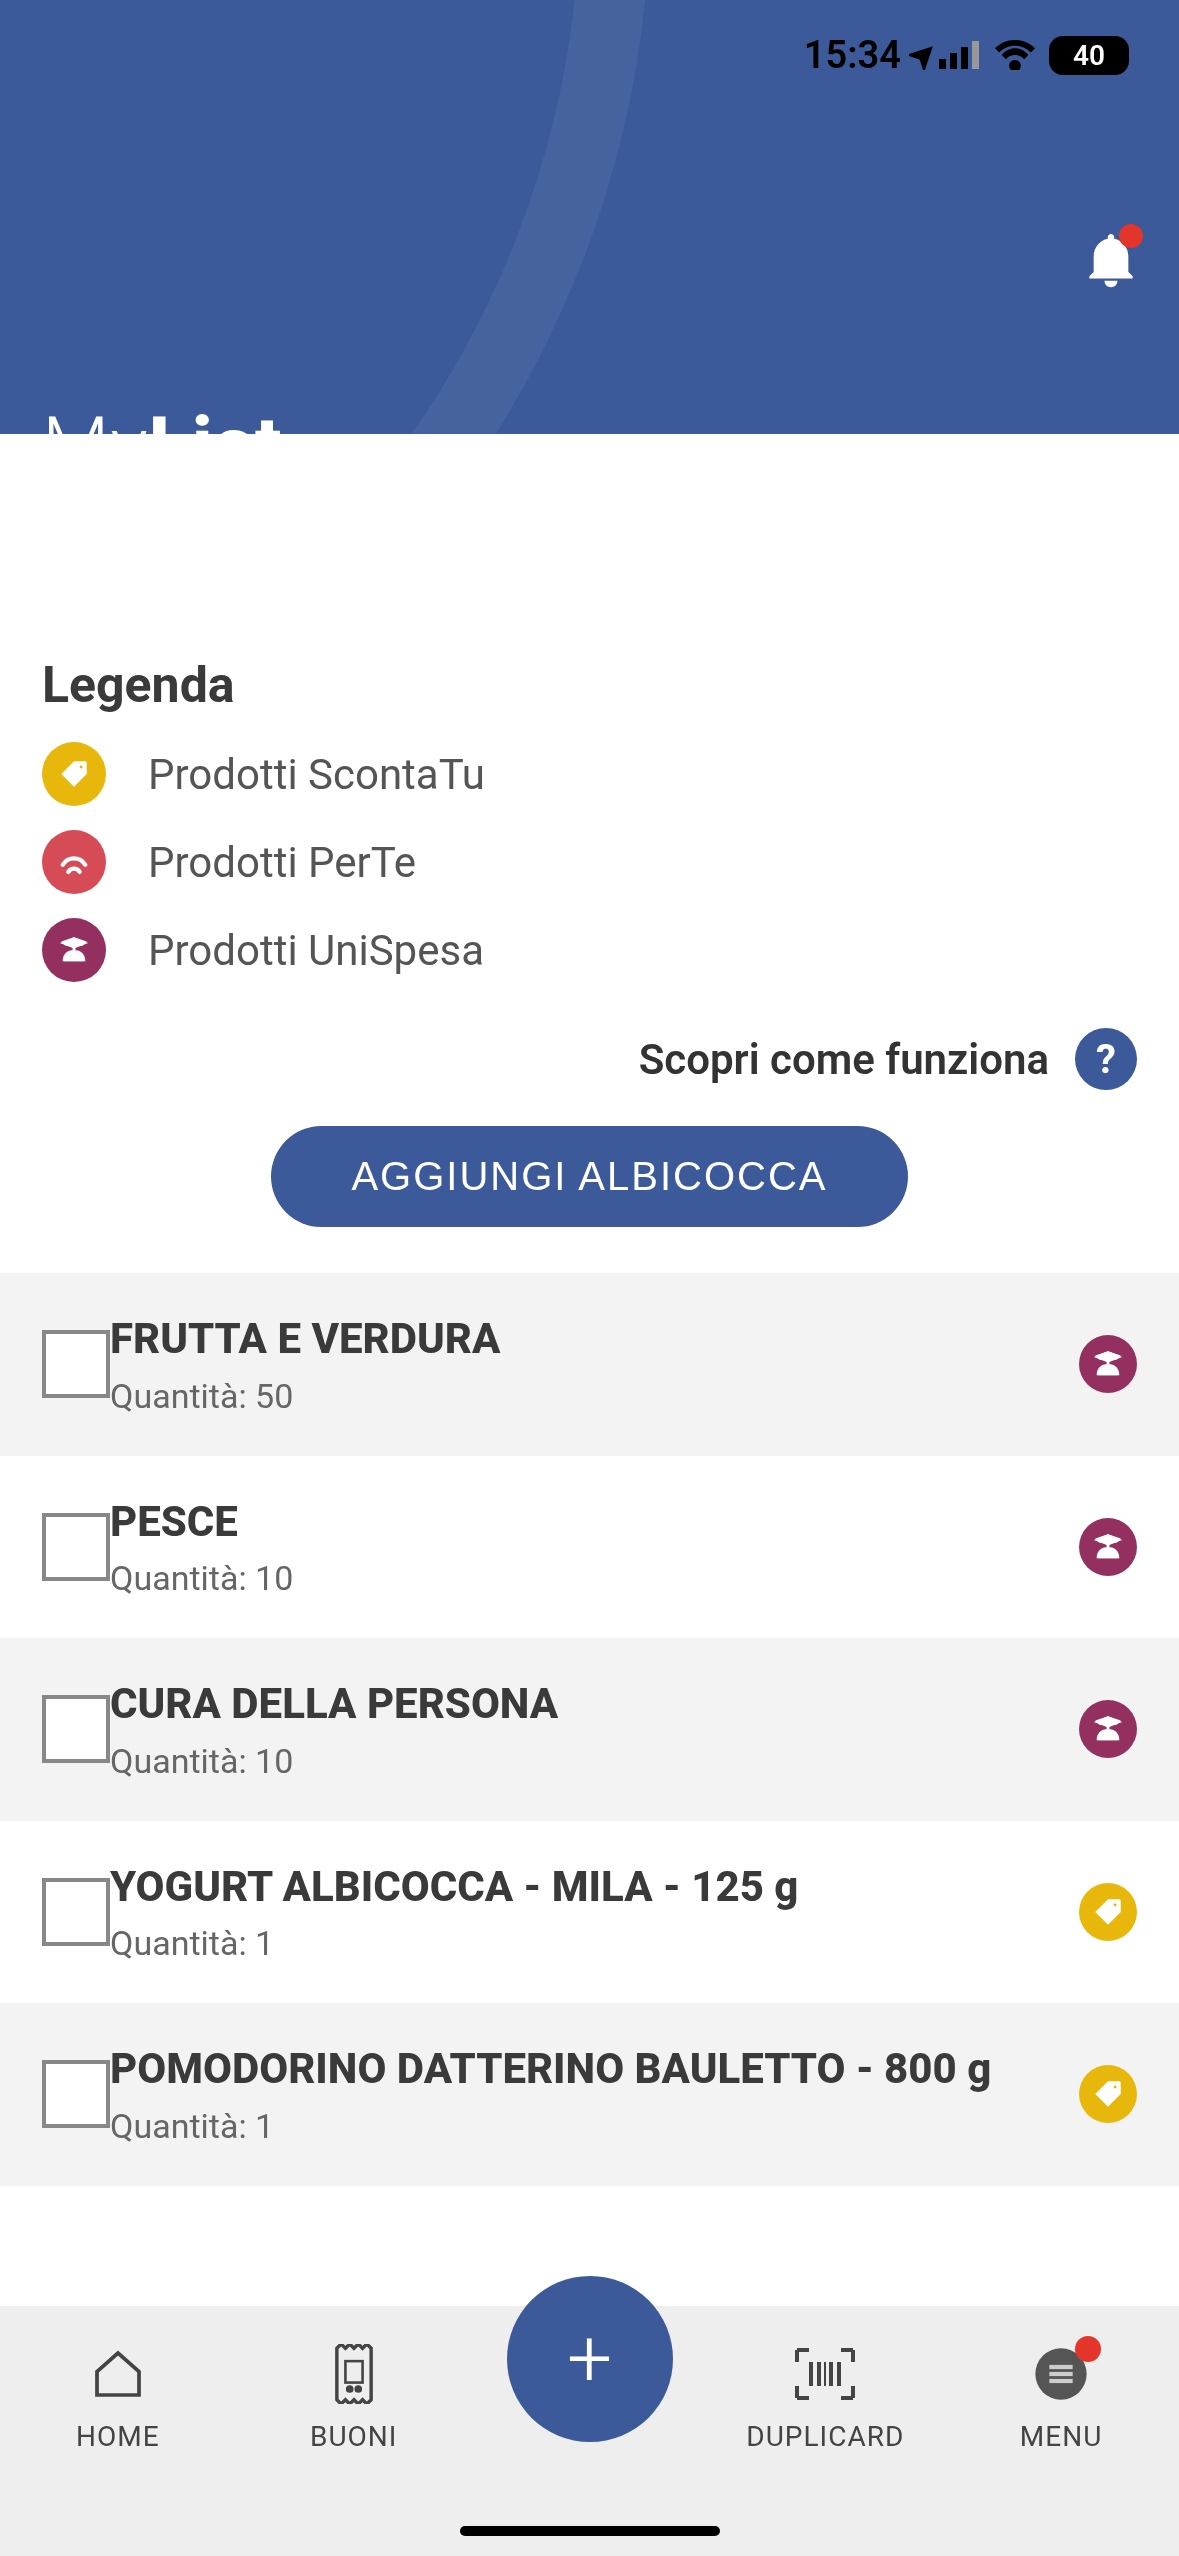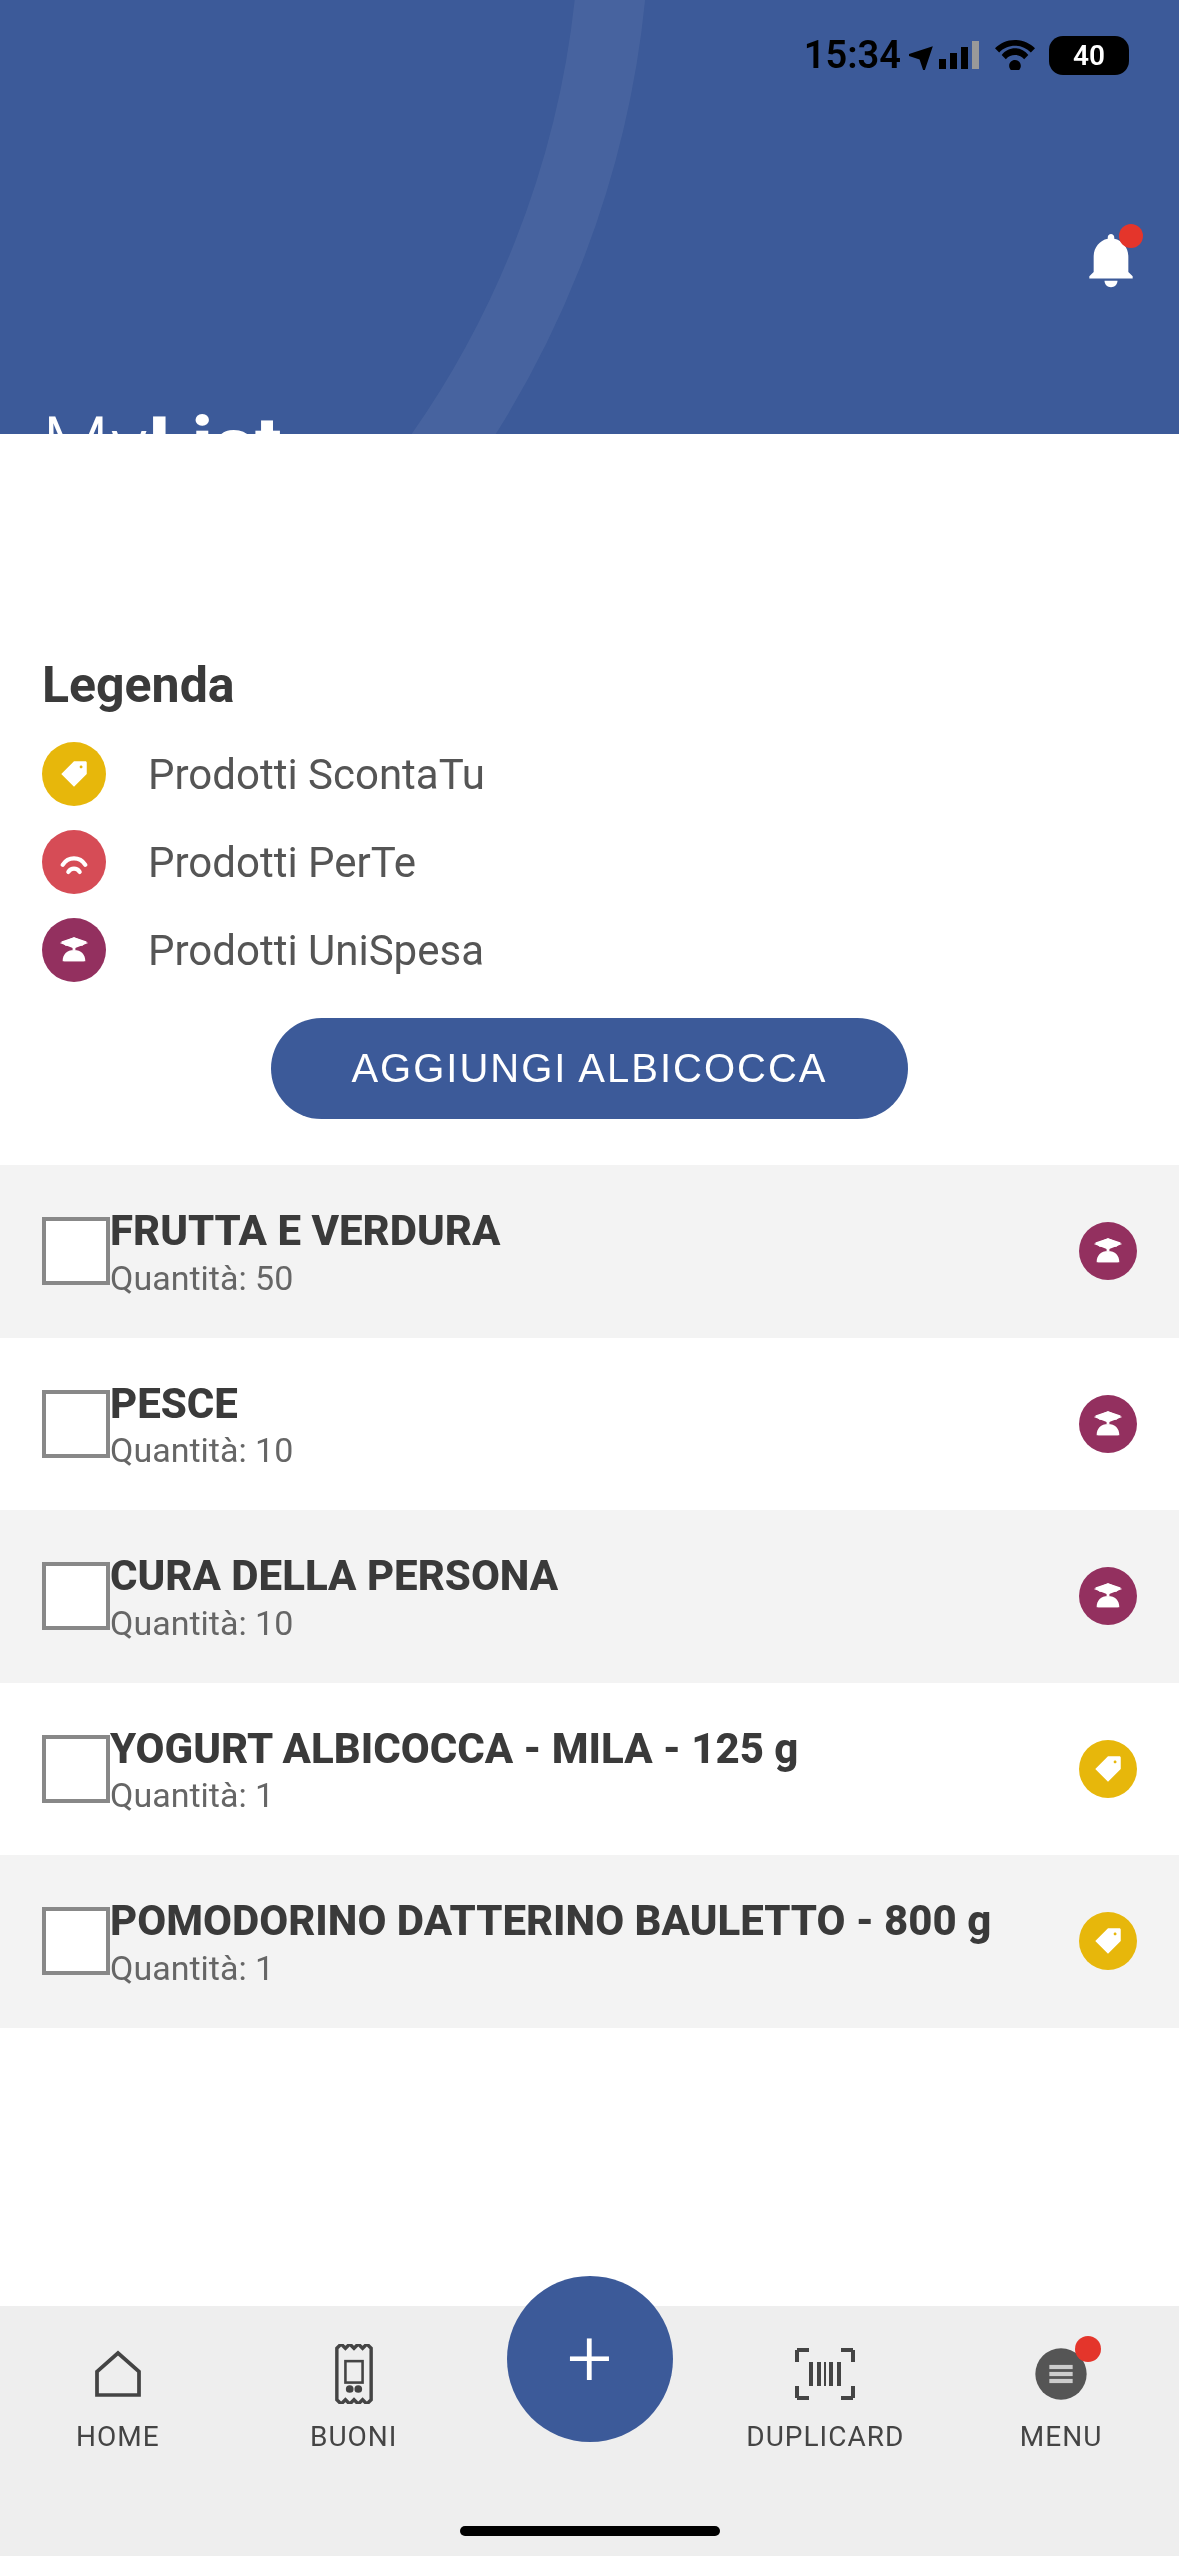--- a/index.html
+++ b/index.html
@@ -35,21 +35,21 @@
   .help-circle { width: 62px; height: 62px; border-radius: 50%; background: #3c5a99; color: #fff; display: flex; align-items: center; justify-content: center; font-size: 40px; font-weight: 700; }
 
   .add-button-wrap { display: flex; justify-content: center; padding: 0 0 46px; }
   .add-button { background: #3c5a99; color: #fff; border: none; border-radius: 60px; padding: 28px 80px; font-size: 40px; font-weight: 500; letter-spacing: 2px; }
 
   .list-item { display: flex; align-items: center; padding: 40px 42px; }
   .list-item.alt { background: #f3f3f3; }
   .checkbox { width: 68px; height: 68px; border: 4px solid #888; background: #fff; flex-shrink: 0; }
   .item-body { flex: 1; min-width: 0; }
   .item-name { font-size: 42px; font-weight: 800; color: #3a3a3a; line-height: 1.25; }
-  .item-qty { font-size: 34px; color: #666; }
+  .item-qty { font-size: 34px; color: #666; margin-top: 10px; }
   .badge { width: 58px; height: 58px; border-radius: 50%; display: flex; align-items: center; justify-content: center; flex-shrink: 0; }
   .badge-yellow { background: #e7b70b; }
   .badge-maroon { background: #93305f; }
   .badge-red { background: #d64c56; }
 
   
   .bottom-nav { position: absolute; left: 0; right: 0; bottom: 0; height: 250px; background: #eee; display: flex; justify-content: space-around; align-items: flex-start; padding-top: 36px; }
   .nav-item { display: flex; flex-direction: column; align-items: center; gap: 14px; width: 200px; }
   .nav-label { font-size: 28px; color: #444; letter-spacing: 1px; }
   .nav-icon-wrap { height: 64px; display: flex; align-items: center; position: relative; }
@@ -125,20 +125,26 @@
               <path d="M2 7 L12 3 L22 7 L12 11 Z"></path>
               <rect x="11" y="9" width="2" height="3"></rect>
               <path d="M5 20 C5 16 8 13 12 13 C16 13 19 16 19 20 Z"></path>
             </svg>
           </div>
           <span class="legend-label">Prodotti UniSpesa</span>
         </div>
       </div>
   </div>
 
+  <div class="discover-row">
+    <span class="discover-text">Scopri come funziona</span>
+    <div class="help-circle">
+        <span>?</span>
+      </div>
+  </div>
 
   <div class="add-button-wrap">
     <button class="add-button">AGGIUNGI ALBICOCCA</button>
   </div>
 
   <div id="list-items">
       <div class="list-item alt">
         <div class="checkbox"></div>
         <div class="item-body">
           <div class="item-name">FRUTTA E VERDURA</div>

